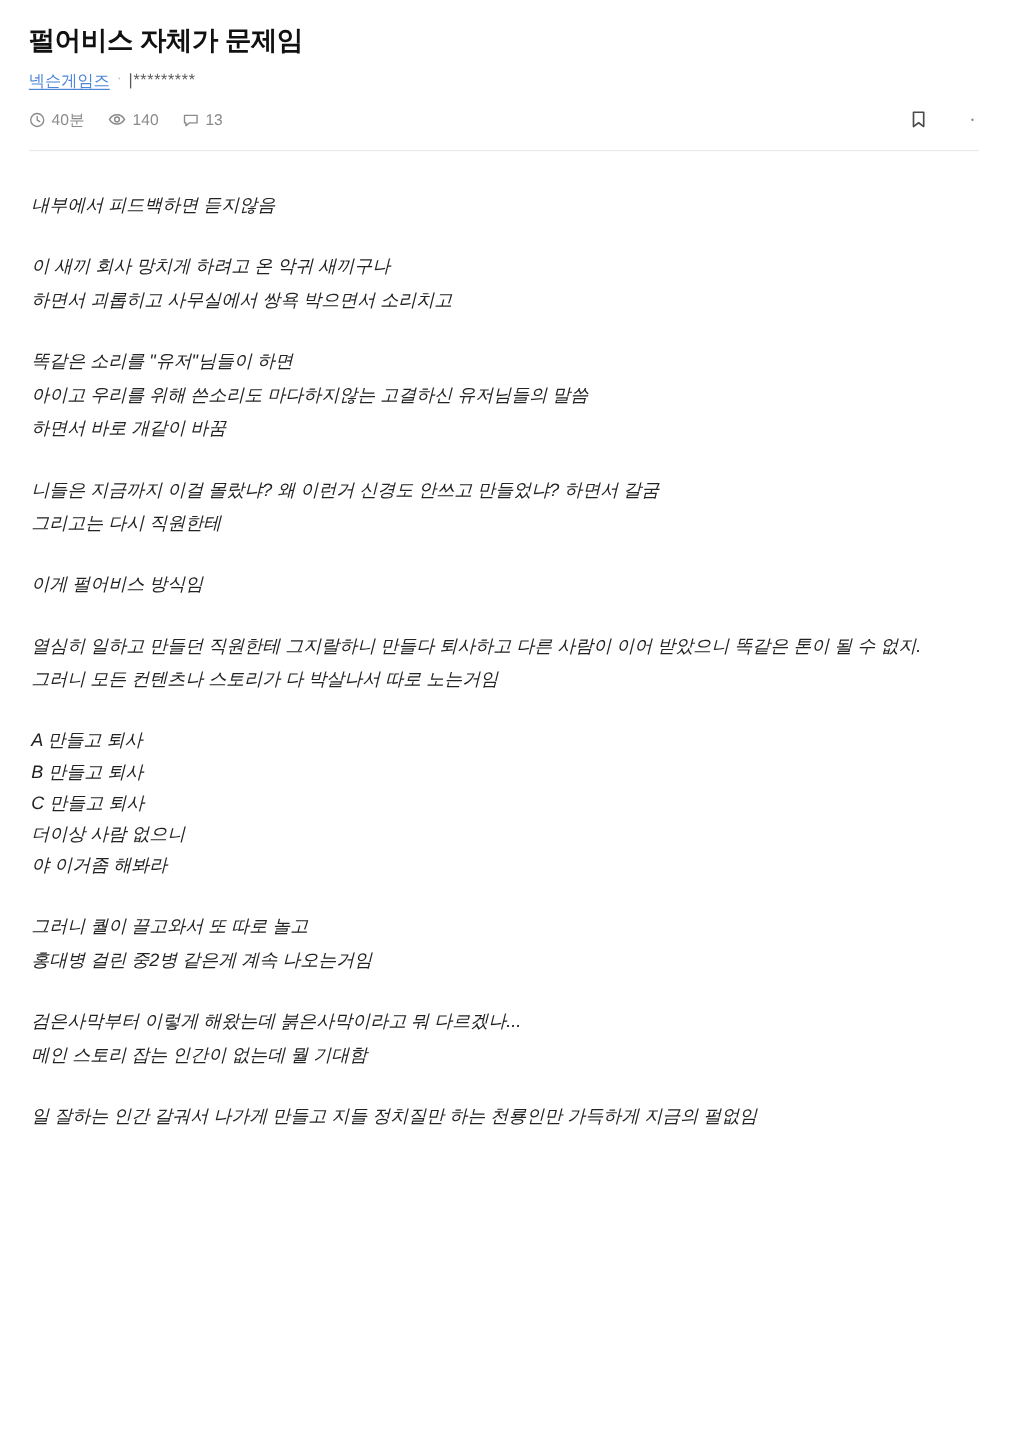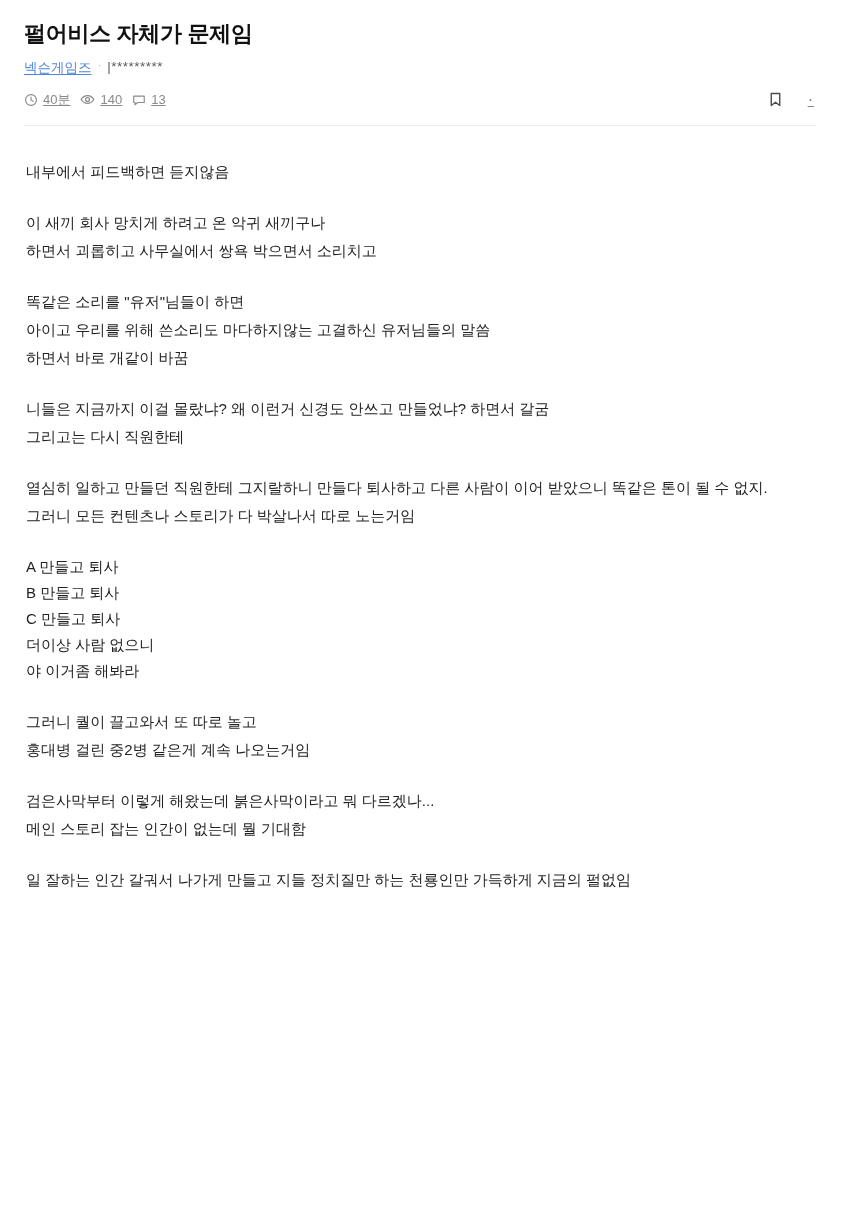--- a/index.html
+++ b/index.html
@@ -40,25 +40,24 @@
     color: #4d86d9;
     text-decoration: underline;
     text-underline-offset: 2px;
   }
   .meta-dot { color: #b5b5b5; font-size: 11px; }
   .ip-mask { color: #5a5a5a; letter-spacing: 0.5px; }
 
   .stats-row {
     display: flex;
     align-items: center;
-    gap: 10px;
+    gap: 20px;
     font-size: 13px;
     color: #8a8a8a;
     padding-bottom: 16px;
-    text-decoration: underline;
   }
   .stat {
     display: flex;
     align-items: center;
     gap: 5px;
   }
   .stat svg { display: block; }
   .spacer { flex: 1; }
   .action-icon {
     color: #4a4a4a;
@@ -80,21 +79,21 @@
     margin: 0 0 0 0;
   }
 
   
   .post-body {
     padding: 34px 2px 30px 2px;
     font-size: 15px;
     line-height: 1.6;
     color: #222222;
   }
-  .para { margin: 0 0 27px 0; }
+  .para { margin: 0 0 27px 0; font-style: italic; }
   .para:last-child { margin-bottom: 0; }
   .line { display: block; margin-bottom: 4px; }
   .line:last-child { margin-bottom: 0; }
   .line.tight { margin-bottom: 2px; }
 </style>
 </head>
 <body>
 
 <div class="page">
 
@@ -165,20 +164,23 @@
       <span class="line">똑같은 소리를 "유저"님들이 하면</span>
       <span class="line">아이고 우리를 위해 쓴소리도 마다하지않는 고결하신 유저님들의 말씀</span>
       <span class="line">하면서 바로 개같이 바꿈</span>
     </div>
 
     <div class="para">
       <span class="line">니들은 지금까지 이걸 몰랐냐? 왜 이런거 신경도 안쓰고 만들었냐? 하면서 갈굼</span>
       <span class="line">그리고는 다시 직원한테</span>
     </div>
 
+    <div class="para">
+      <span class="line">이게 펄어비스 방식임</span>
+    </div>
 
     <div class="para">
       <span class="line">열심히 일하고 만들던 직원한테 그지랄하니 만들다 퇴사하고 다른 사람이 이어 받았으니 똑같은 톤이 될 수 없지.</span>
       <span class="line">그러니 모든 컨텐츠나 스토리가 다 박살나서 따로 노는거임</span>
     </div>
 
     <div class="para">
       <span class="line tight">A 만들고 퇴사</span>
       <span class="line tight">B 만들고 퇴사</span>
       <span class="line tight">C 만들고 퇴사</span>

